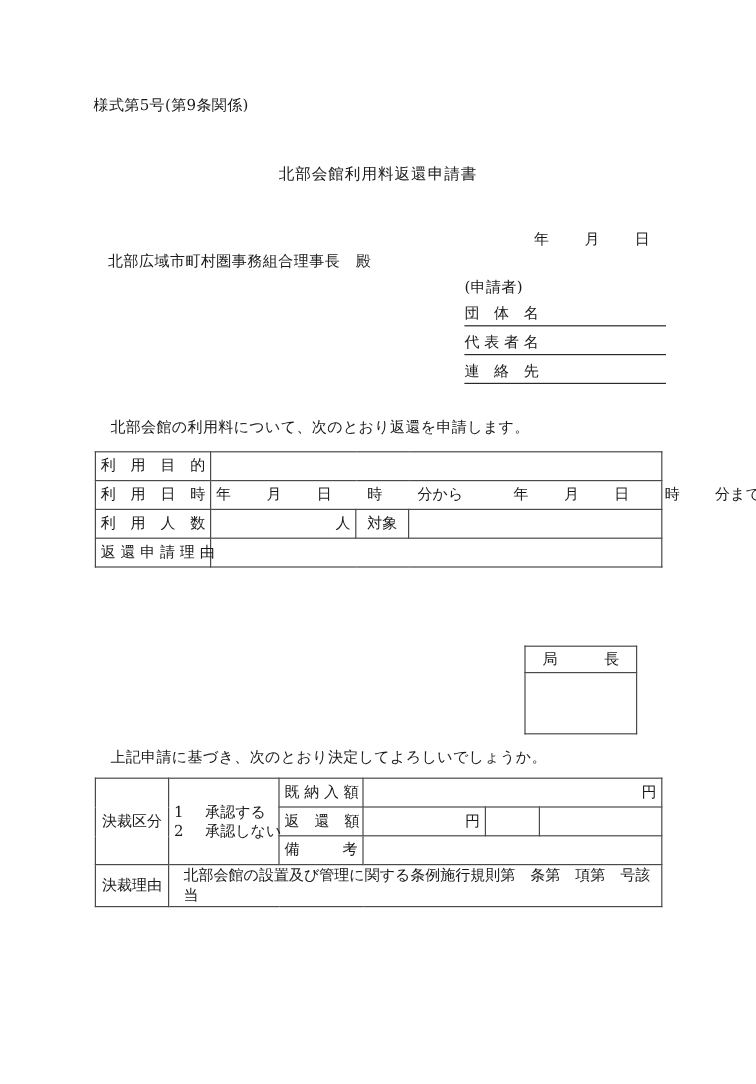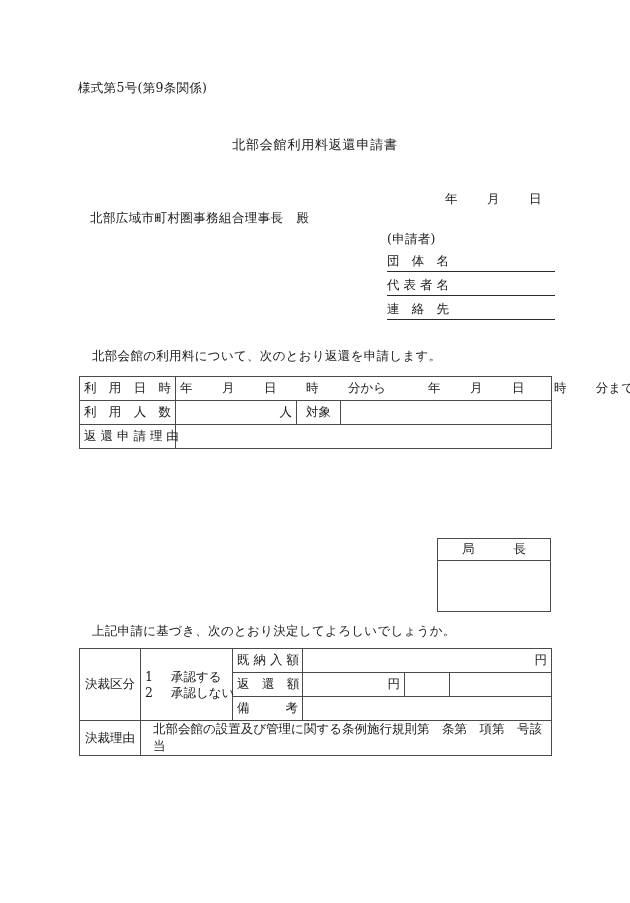--- a/index.html
+++ b/index.html
@@ -131,21 +131,21 @@
   .d-from  { width: 76px; text-align: left; }
 
   .opts { line-height: 16px; padding-left: 10px; }
   .opts div { white-space: nowrap; }
   .opt-num { display: inline-block; width: 26px; }
 
   
   .stamp-box {
     position: absolute;
     left: 437px; top: 538px;
-    width: 114px;
+    width: 94px;
     border: 1px solid #4a4a4a;
     border-collapse: collapse;
     font-size: 12.5px;
     table-layout: fixed;
   }
   .stamp-box td {
     border: 1px solid #4a4a4a;
     padding: 0;
   }
   .stamp-title {
@@ -194,20 +194,24 @@
   <div class="abs statement">北部会館の利用料について、次のとおり返還を申請します。</div>
 
   <table class="form t-main">
     <colgroup>
       <col style="width:96px">
       <col style="width:121px">
       <col style="width:44px">
       <col style="width:211px">
     </colgroup>
     <tbody>
+      <tr>
+        <td class="lab">利 用 目 的</td>
+        <td colspan="3"></td>
+      </tr>
 
       <tr>
         <td class="lab">利 用 日 時</td>
         <td colspan="3" class="datetime">
           <span class="d-unit">年</span>
           <span class="d-unit">月</span>
           <span class="d-unit">日</span>
           <span class="d-unit">時</span>
           <span class="d-from">分から</span>
           <span class="d-unit">年</span>

